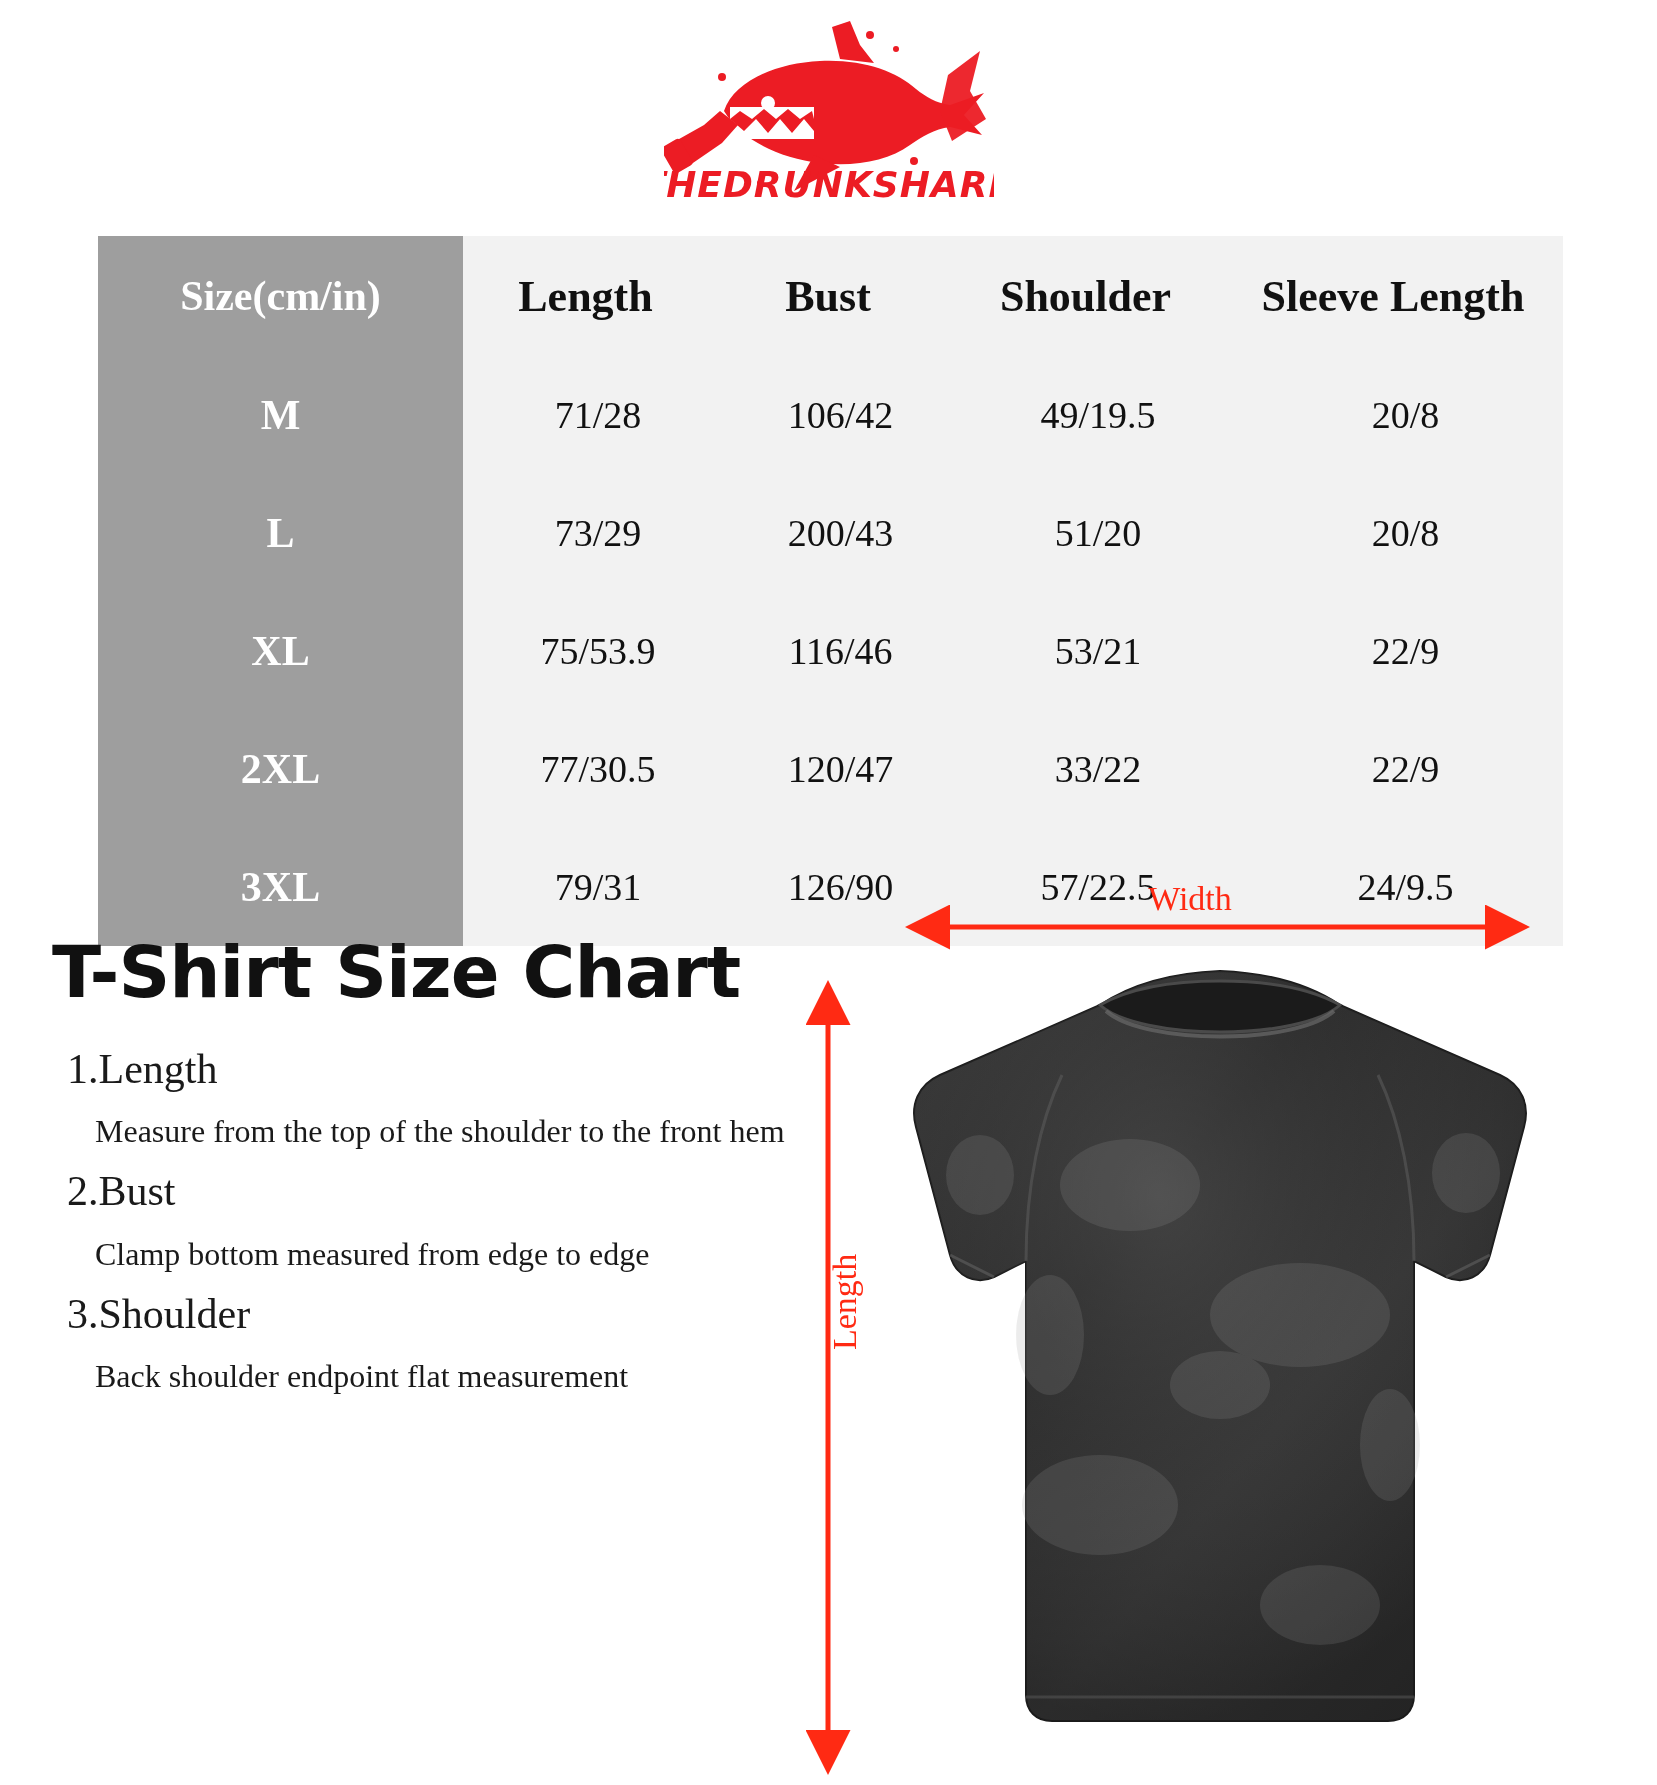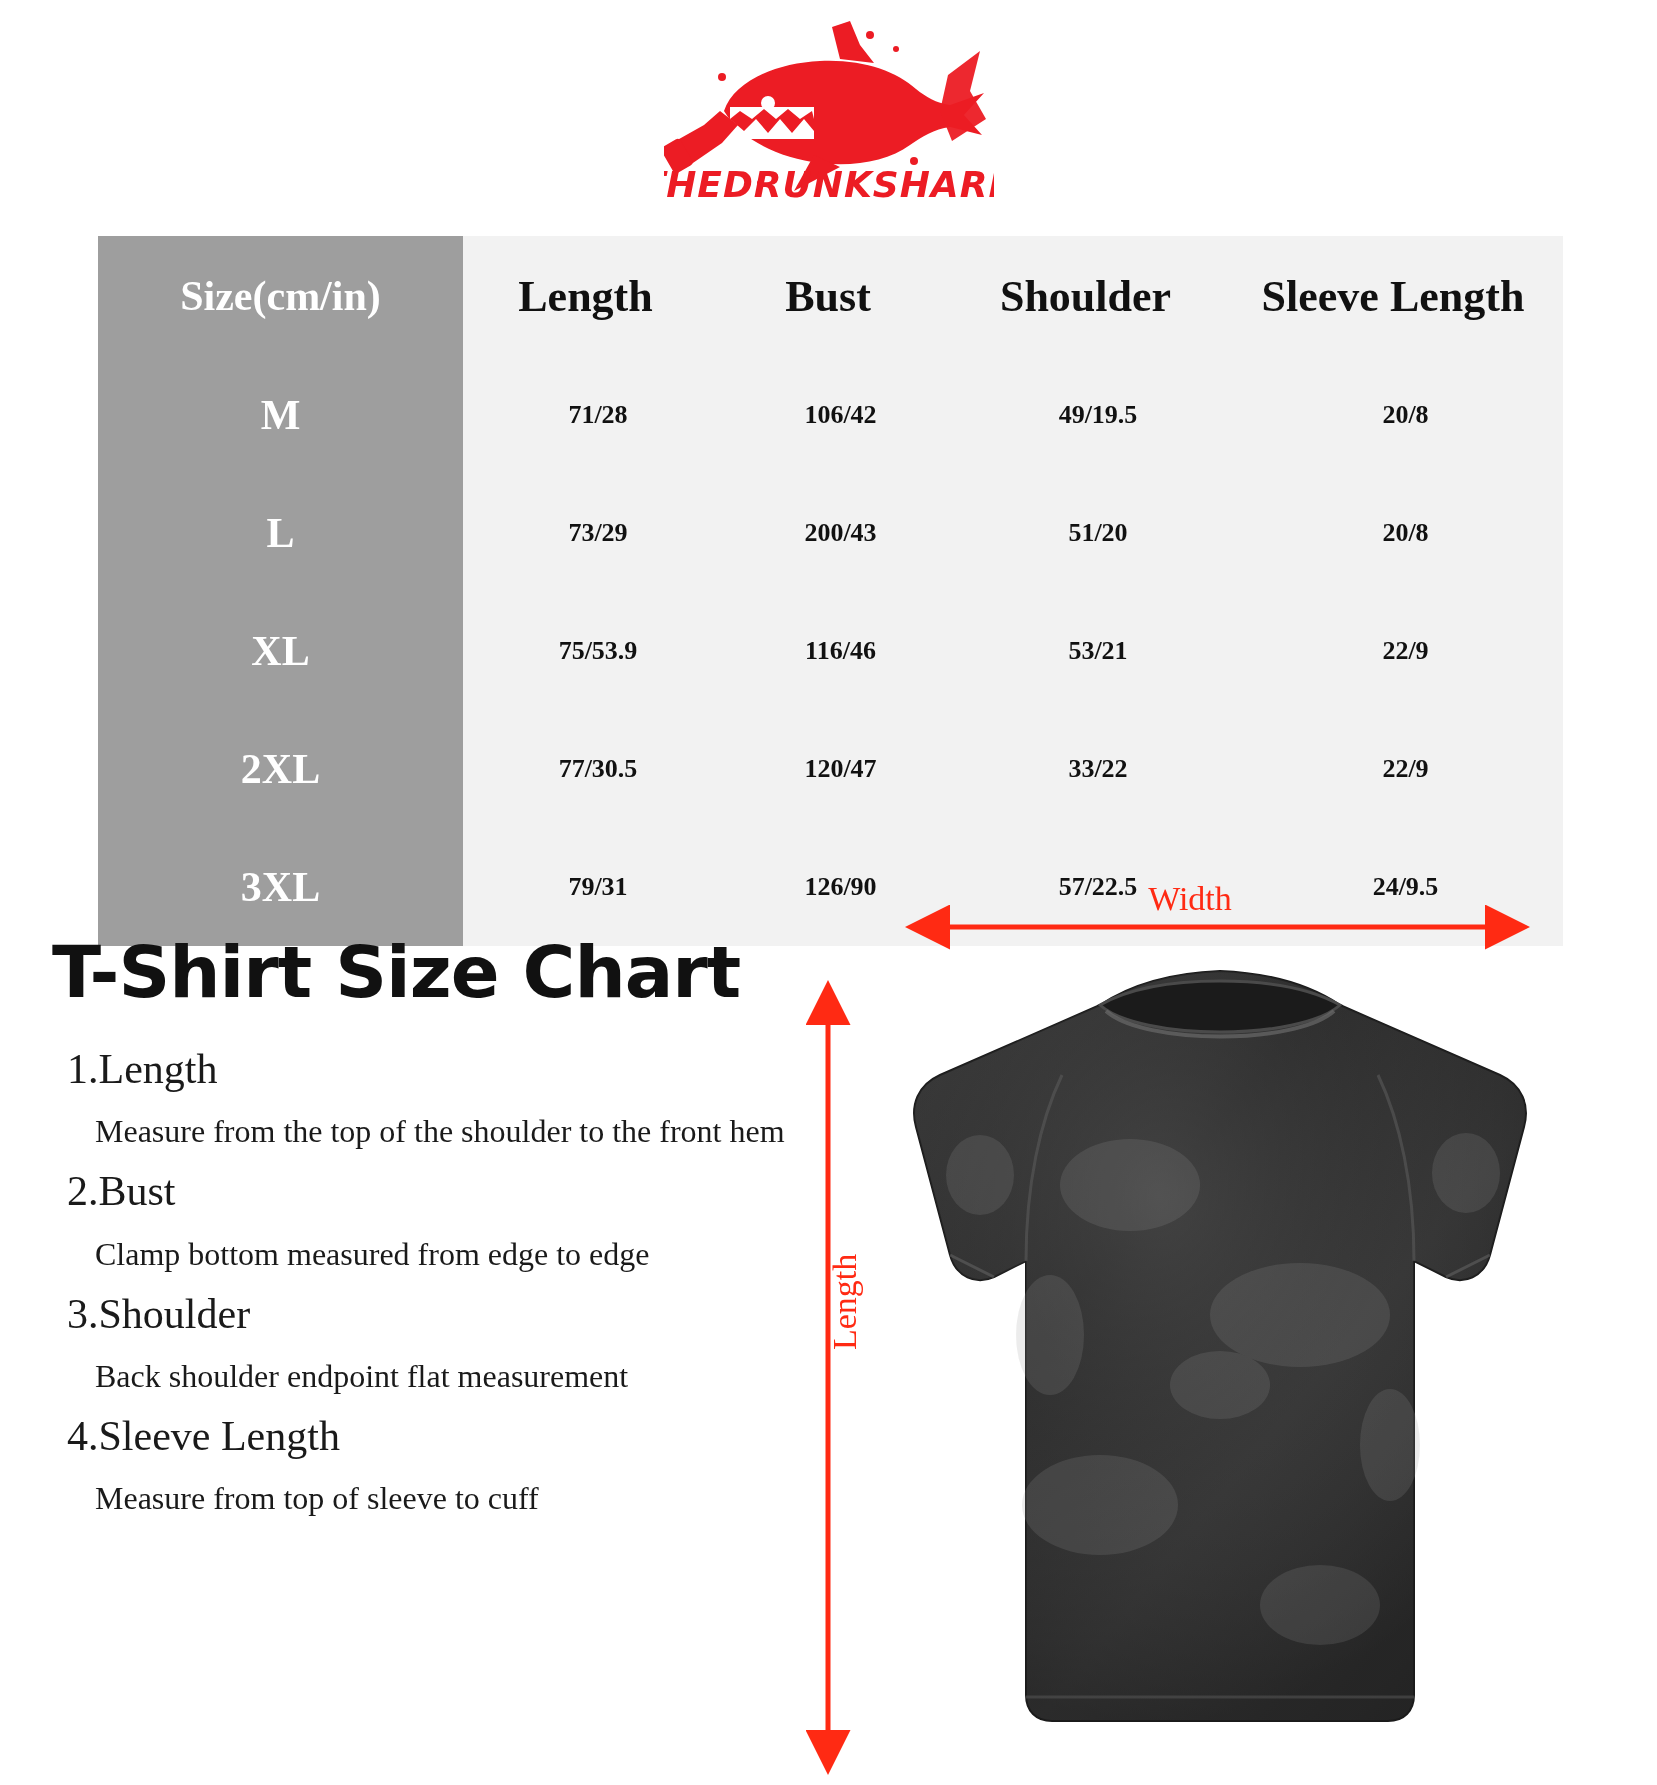--- a/index.html
+++ b/index.html
@@ -70,22 +70,22 @@
     font-weight: bold;
     height: 116px;
   }
   thead th.data-head {
     font-size: 44px;
     font-weight: bold;
     color: #111111;
     background: #f2f2f2;
   }
   tbody td.data-cell {
-    font-size: 26px;
-    font-weight: bold;
+    font-size: 38px;
+    font-weight: normal;
     color: #111111;
     background: #f2f2f2;
     padding-left: 26px;
   }
 
   
   #lower {
     position: absolute;
     left: 0;
     top: 950px;
@@ -256,24 +256,20 @@
       <div class="m-head">1.Length</div>
       <div class="m-desc">Measure from the top of the shoulder to the front hem</div>
     </div>
     <div class="m-item">
       <div class="m-head">2.Bust</div>
       <div class="m-desc">Clamp bottom measured from edge to edge</div>
     </div>
     <div class="m-item">
       <div class="m-head">3.Shoulder</div>
       <div class="m-desc">Back shoulder endpoint flat measurement</div>
-    </div>
-    <div class="m-item">
-      <div class="m-head">4.Sleeve Length</div>
-      <div class="m-desc">Measure from top of sleeve to cuff</div>
     </div>
   </div>
 
   <div id="shirt-area">
     <svg width="845" height="900" viewBox="0 0 845 900">
       <defs>
         <linearGradient id="washGrad" x1="0" y1="0" x2="1" y2="1">
           <stop offset="0%" stop-color="#3b3b3b"></stop>
           <stop offset="35%" stop-color="#2b2b2b"></stop>
           <stop offset="60%" stop-color="#383838"></stop>

